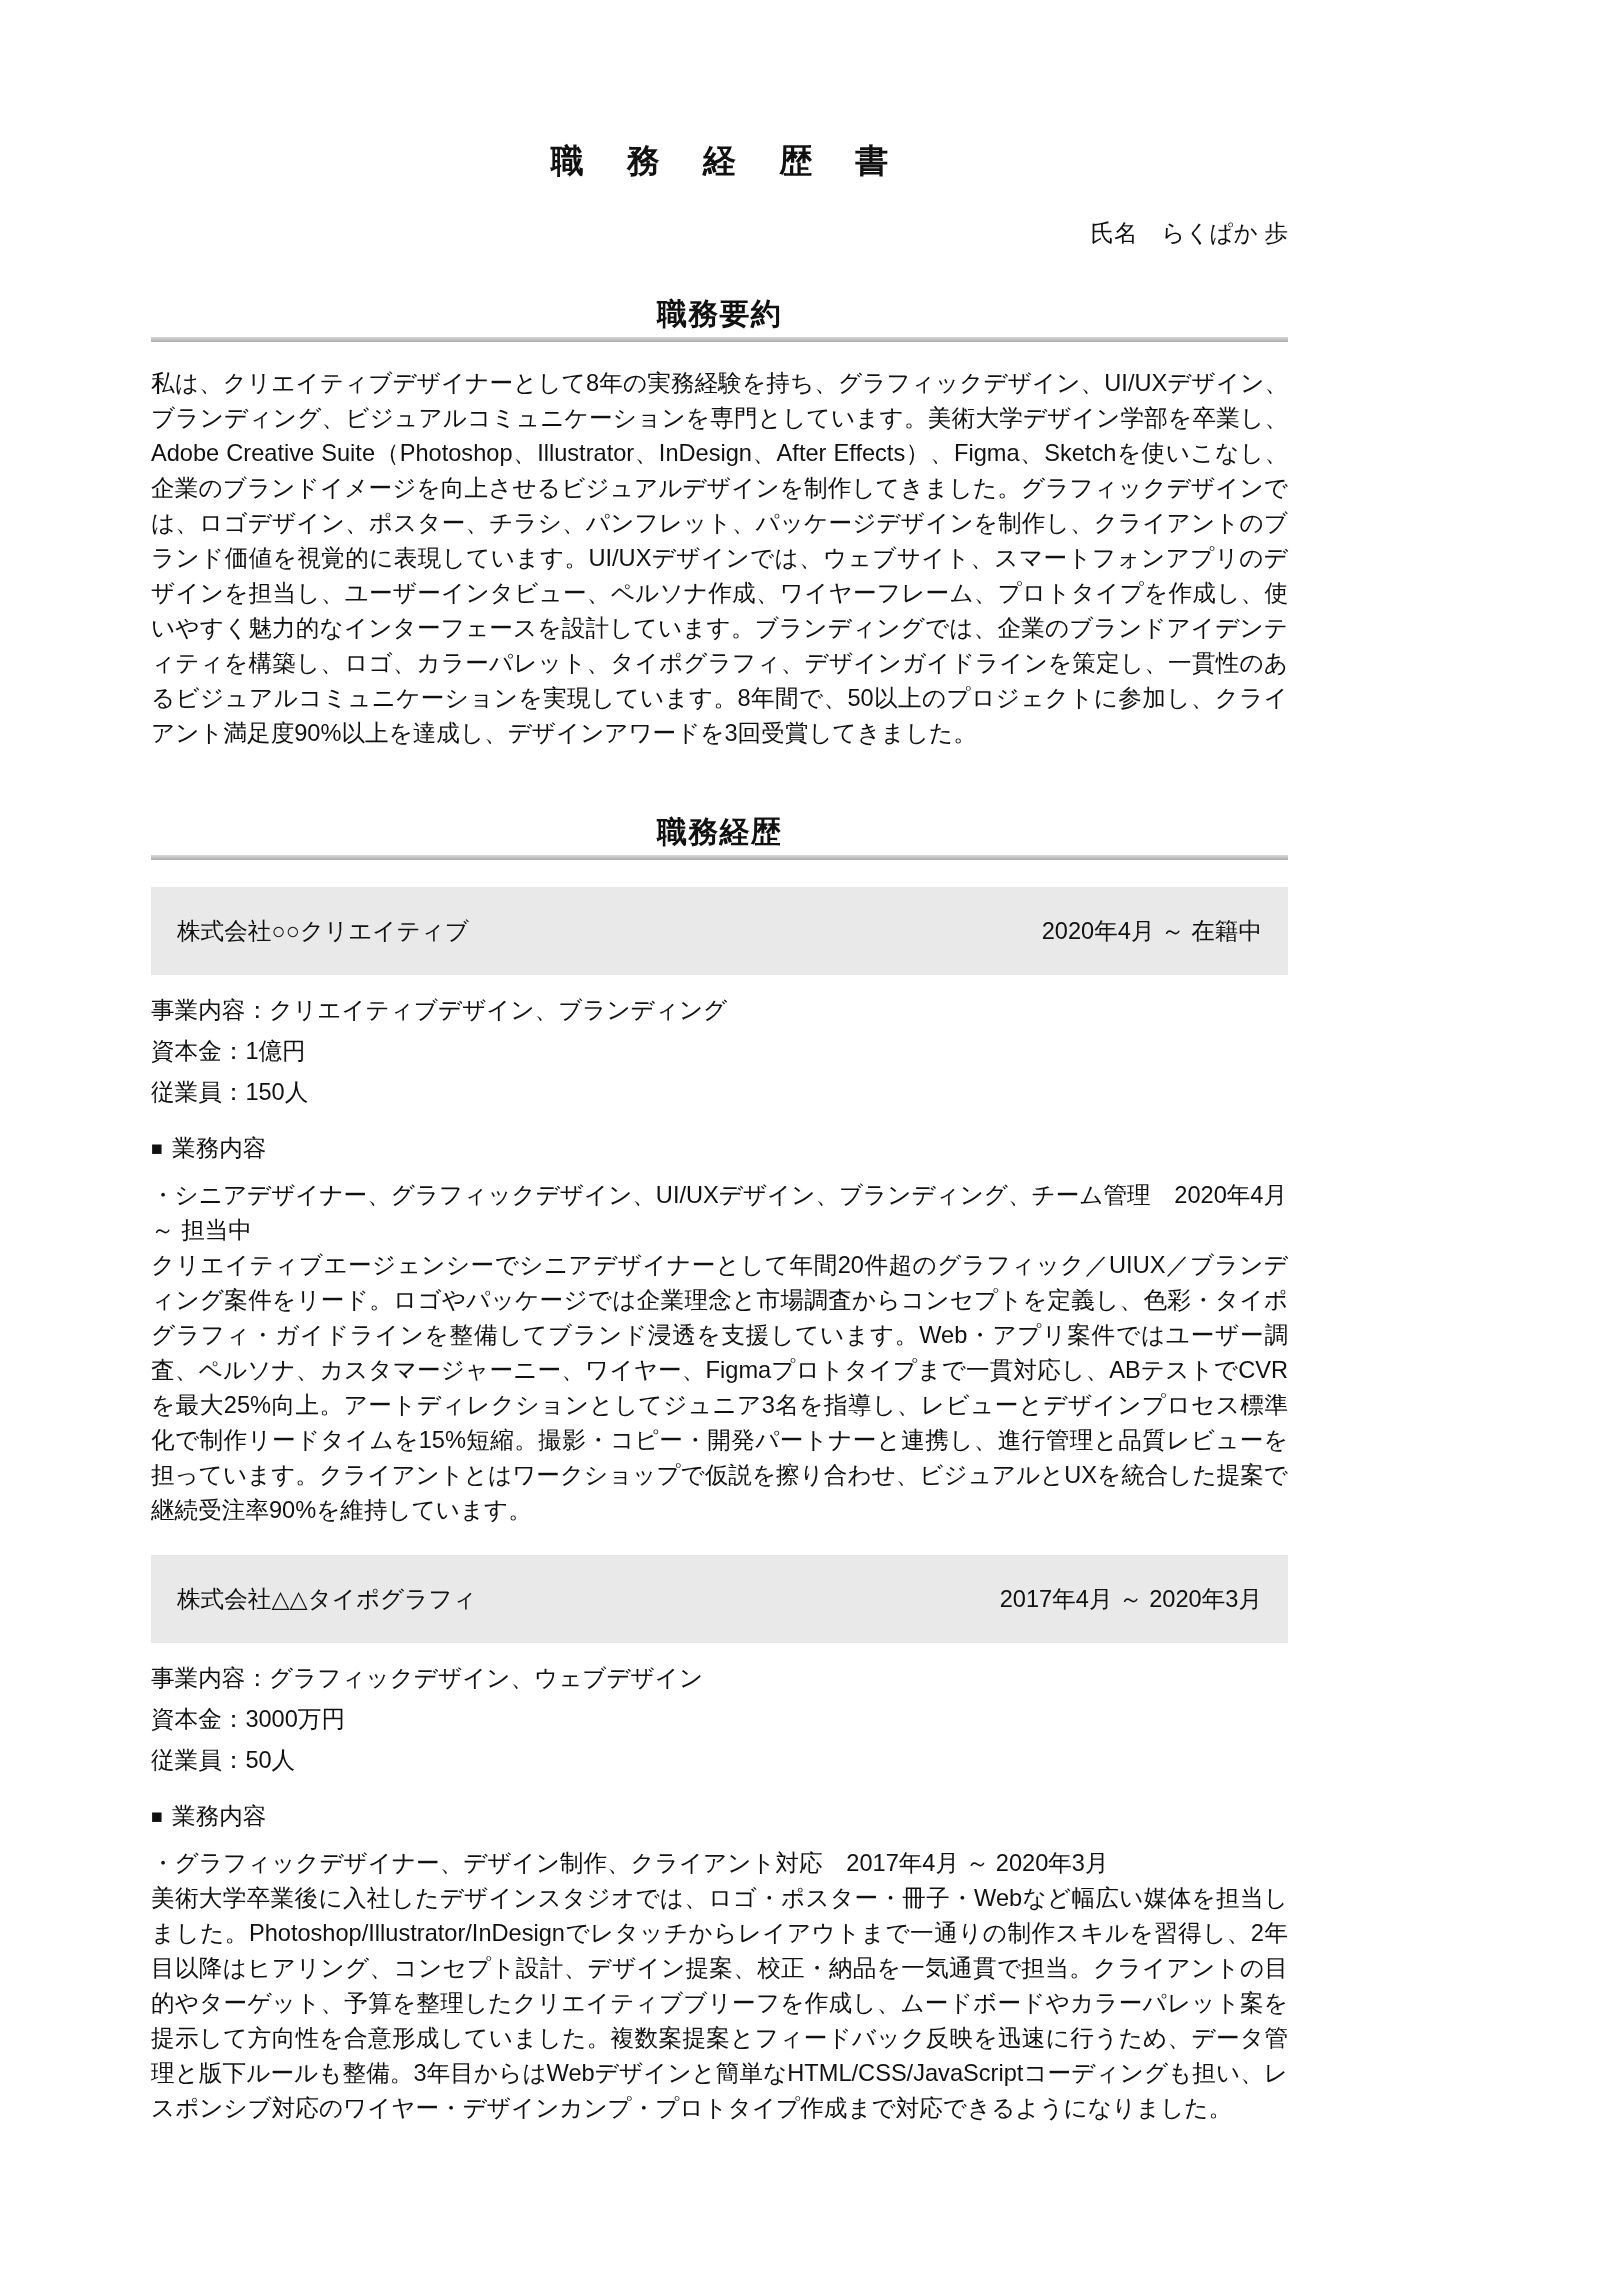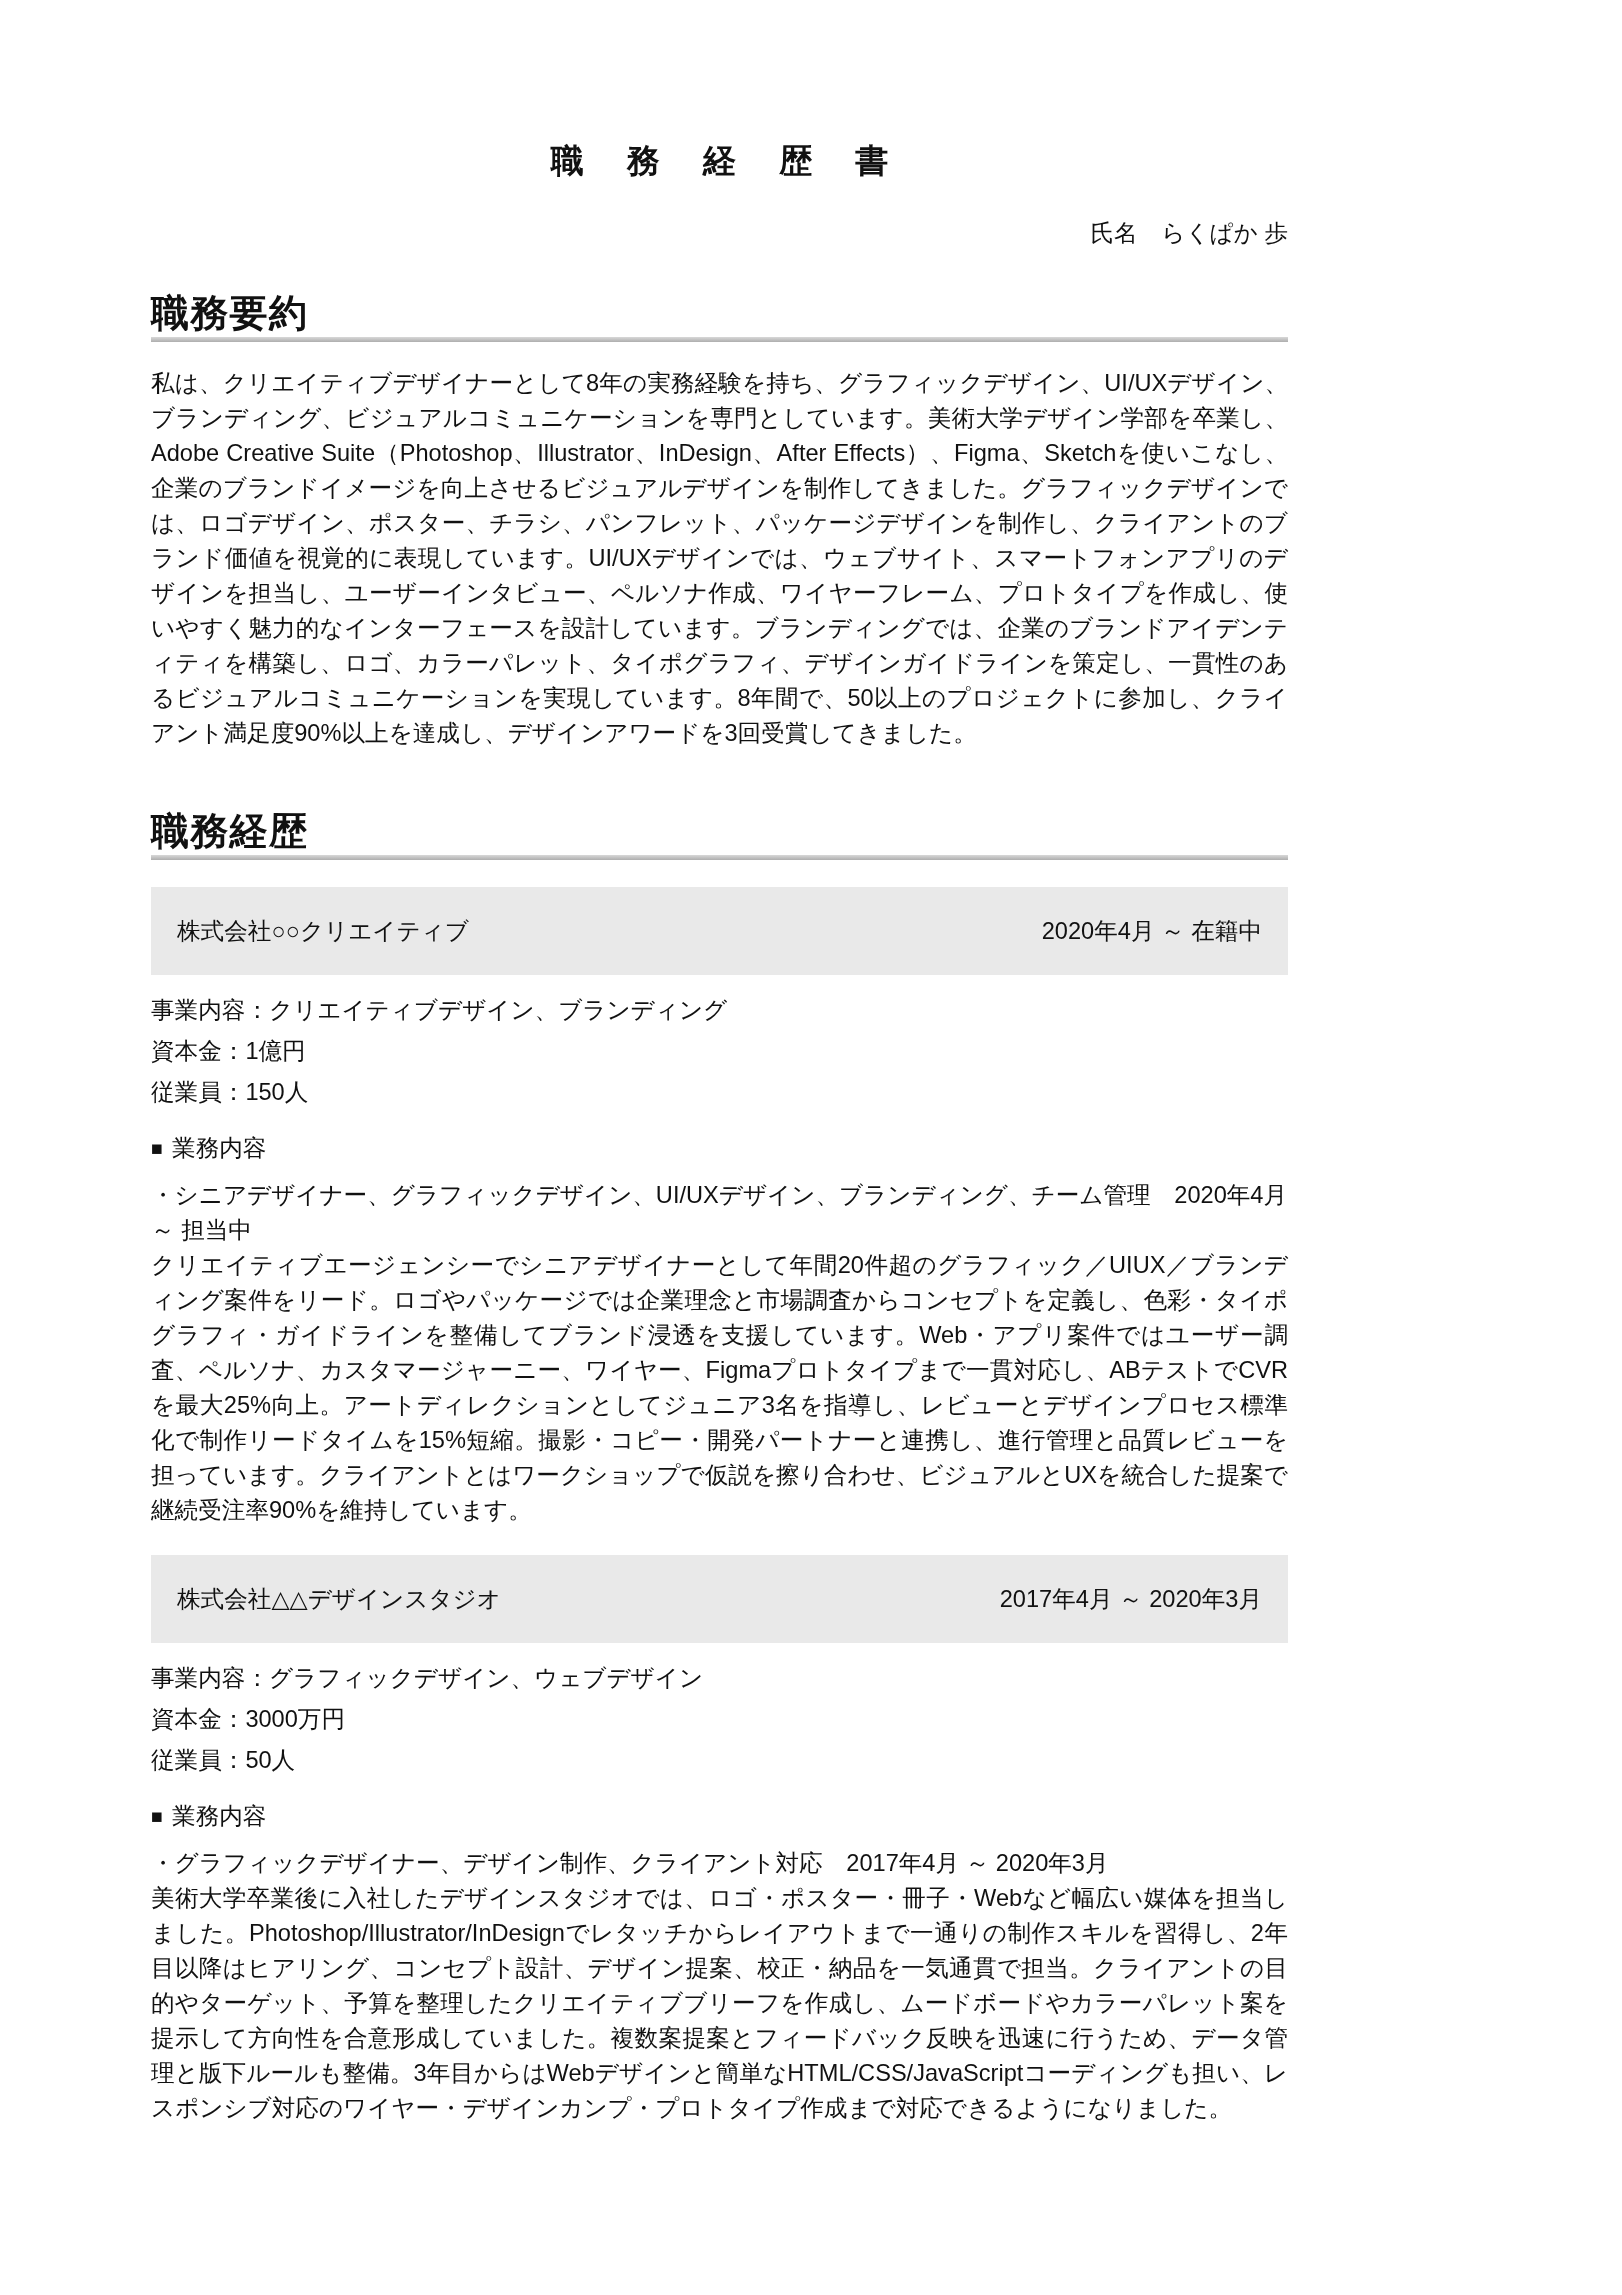--- a/index.html
+++ b/index.html
@@ -29,24 +29,25 @@
     letter-spacing: 17px;
   }
   .meta {
     margin-top: 33px;
     text-align: right;
     line-height: 41px;
   }
   .meta .name-label { margin-right: 23.6px; }
   .section-heading {
     margin: 0;
-    font-size: 38px;
+    font-size: 30px;
     line-height: 31px;
     font-weight: bold;
     letter-spacing: 1.3px;
+    text-align: center;
   }
   .section-summary { margin-top: 44px; }
   .section-history { margin-top: 65px; }
   .heading-rule {
     margin-top: 7.9px;
     height: 5.2px;
     background: linear-gradient(#d8d8d8, #aeaeae);
   }
   .summary-body {
     margin: 23.6px 0 0 0;
@@ -115,21 +116,21 @@
       <div class="work-label">
         <span class="square-bullet">■</span>
         <span>業務内容</span>
       </div>
       <div class="role-line">・シニアデザイナー、グラフィックデザイン、UI/UXデザイン、ブランディング、チーム管理　2020年4月 ～ 担当中</div>
       <p class="work-desc">クリエイティブエージェンシーでシニアデザイナーとして年間20件超のグラフィック／UIUX／ブランディング案件をリード。ロゴやパッケージでは企業理念と市場調査からコンセプトを定義し、色彩・タイポグラフィ・ガイドラインを整備してブランド浸透を支援しています。Web・アプリ案件ではユーザー調査、ペルソナ、カスタマージャーニー、ワイヤー、Figmaプロトタイプまで一貫対応し、ABテストでCVRを最大25%向上。アートディレクションとしてジュニア3名を指導し、レビューとデザインプロセス標準化で制作リードタイムを15%短縮。撮影・コピー・開発パートナーと連携し、進行管理と品質レビューを担っています。クライアントとはワークショップで仮説を擦り合わせ、ビジュアルとUXを統合した提案で継続受注率90%を維持しています。</p>
     </div>
 
     <div>
       <div class="company-bar">
-        <span>株式会社△△デザインスタジオ</span>
+        <span>株式会社△△タイポグラフィ</span>
         <span>2017年4月 ～ 2020年3月</span>
       </div>
       <div class="company-details">
         <div>事業内容：グラフィックデザイン、ウェブデザイン</div>
         <div>資本金：3000万円</div>
         <div>従業員：50人</div>
       </div>
       <div class="work-label">
         <span class="square-bullet">■</span>
         <span>業務内容</span>

